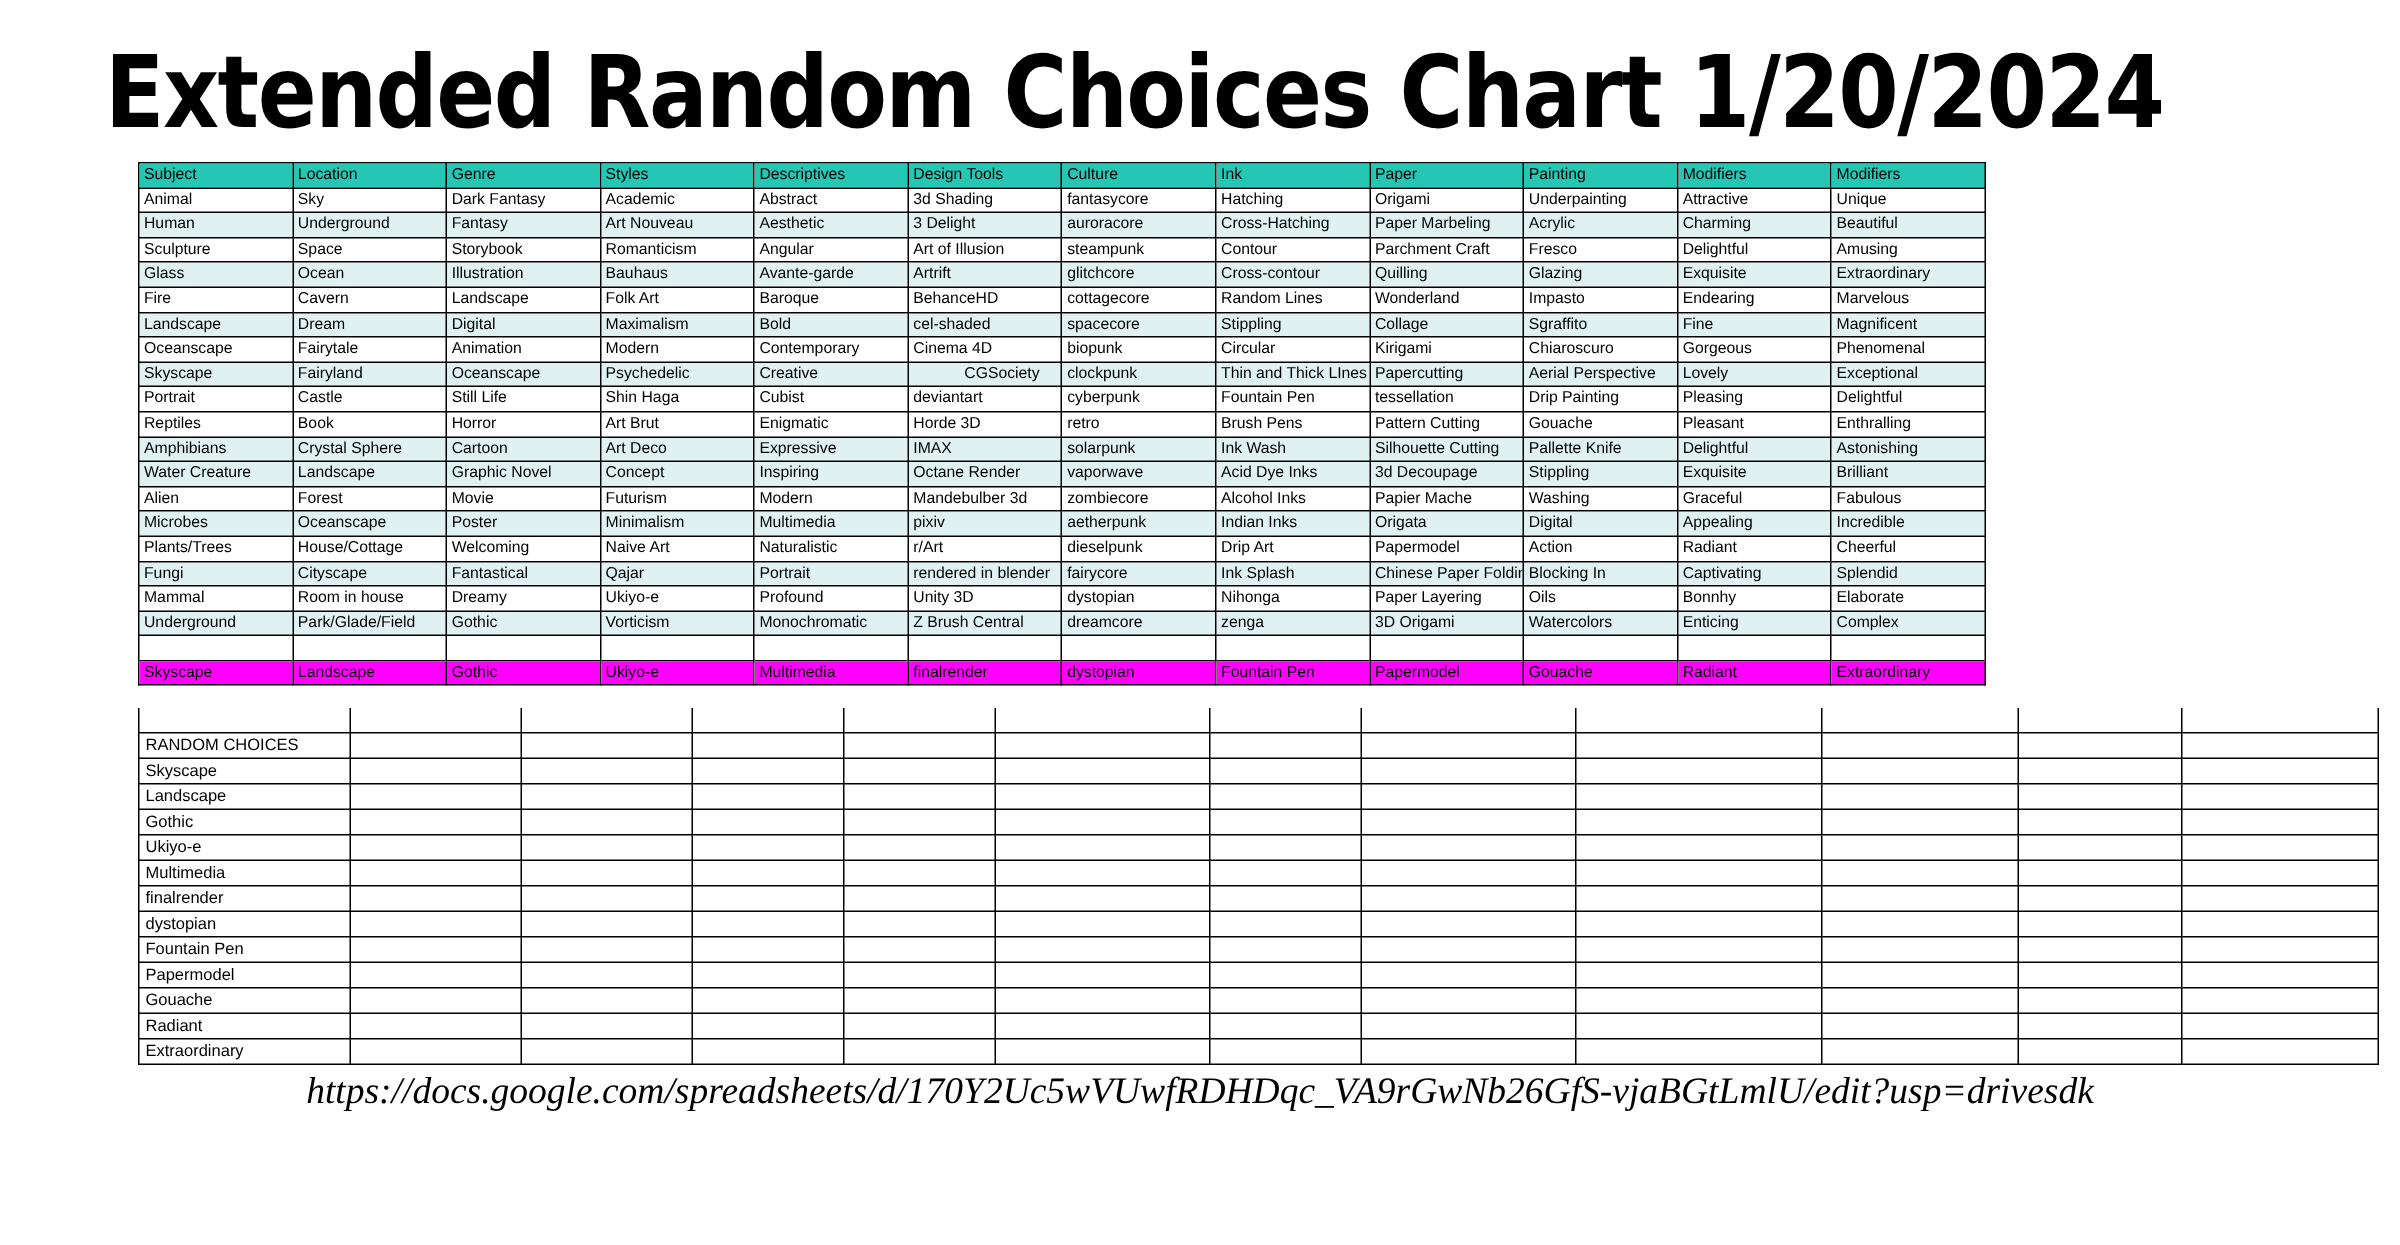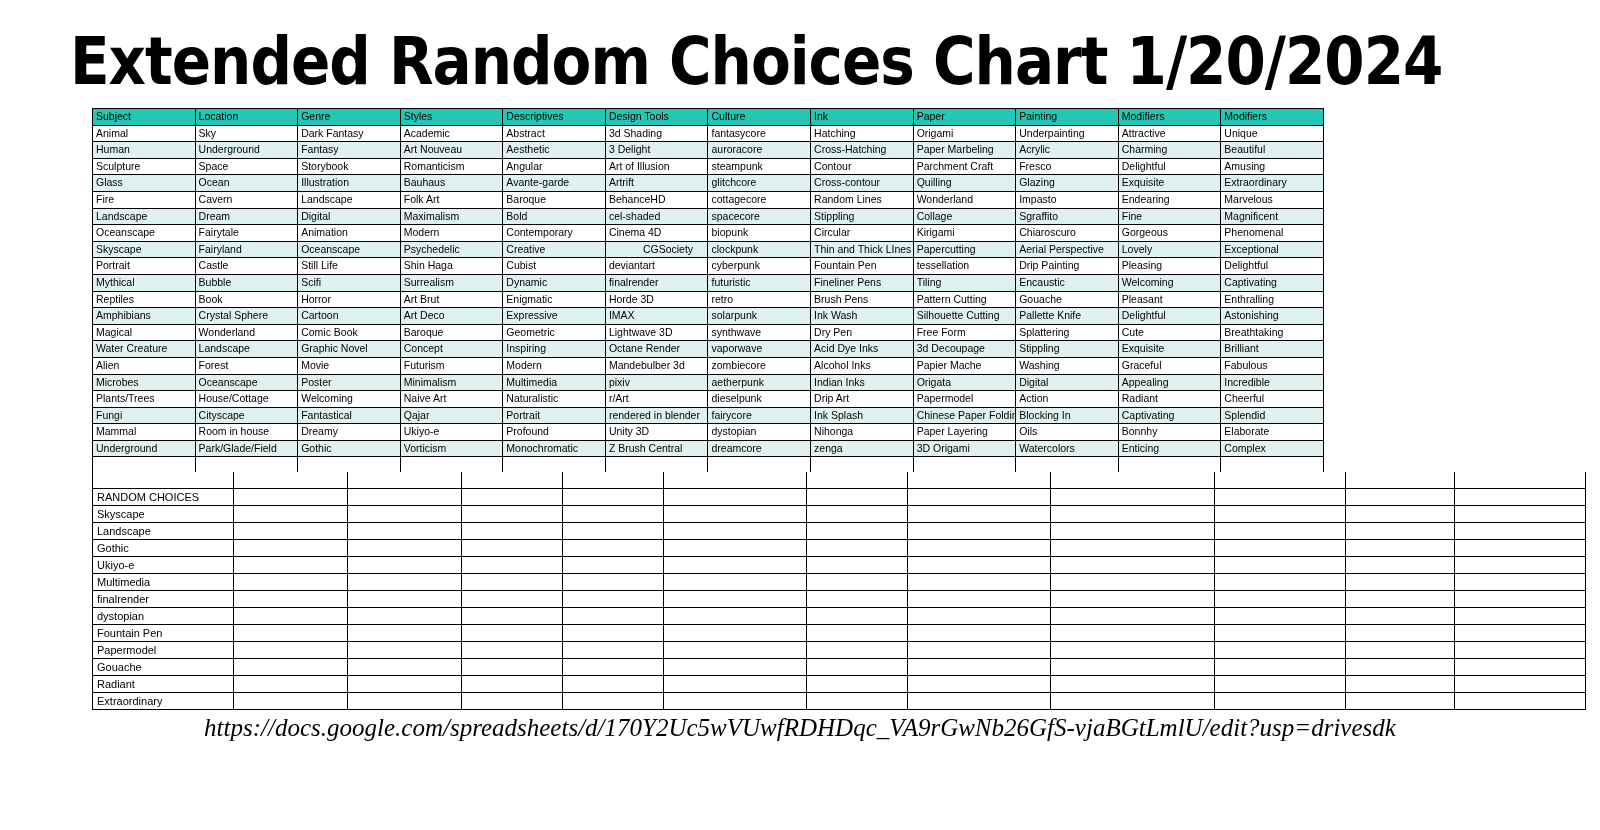--- a/index.html
+++ b/index.html
@@ -272,34 +272,20 @@
             <td style="width: 92px;">Shin Haga</td>
             <td style="width: 92px;">Cubist</td>
             <td style="width: 134px;">deviantart</td>
             <td style="width: 92px;">cyberpunk</td>
             <td style="width: 134px;">Fountain Pen</td>
             <td style="width: 155px;">tessellation</td>
             <td style="width: 122px;">Drip Painting</td>
             <td style="width: 100px;">Pleasing</td>
             <td style="width: 122px;">Delightful</td>
           </tr>
-          <tr class="odd">
-            <td style="width: 132px;">Mythical</td>
-            <td style="width: 105px;">Bubble</td>
-            <td style="width: 105px;">Scifi</td>
-            <td style="width: 92px;">Surrealism</td>
-            <td style="width: 92px;">Dynamic</td>
-            <td style="width: 134px;">finalrender</td>
-            <td style="width: 92px;">futuristic</td>
-            <td style="width: 134px;">Fineliner Pens</td>
-            <td style="width: 155px;">Tiling</td>
-            <td style="width: 122px;">Encaustic</td>
-            <td style="width: 100px;">Welcoming</td>
-            <td style="width: 122px;">Captivating</td>
-          </tr>
           <tr class="even">
             <td style="width: 132px;">Reptiles</td>
             <td style="width: 105px;">Book</td>
             <td style="width: 105px;">Horror</td>
             <td style="width: 92px;">Art Brut</td>
             <td style="width: 92px;">Enigmatic</td>
             <td style="width: 134px;">Horde 3D</td>
             <td style="width: 92px;">retro</td>
             <td style="width: 134px;">Brush Pens</td>
             <td style="width: 155px;">Pattern Cutting</td>
@@ -313,34 +299,20 @@
             <td style="width: 105px;">Cartoon</td>
             <td style="width: 92px;">Art Deco</td>
             <td style="width: 92px;">Expressive</td>
             <td style="width: 134px;">IMAX</td>
             <td style="width: 92px;">solarpunk</td>
             <td style="width: 134px;">Ink Wash</td>
             <td style="width: 155px;">Silhouette Cutting</td>
             <td style="width: 122px;">Pallette Knife</td>
             <td style="width: 100px;">Delightful</td>
             <td style="width: 122px;">Astonishing</td>
-          </tr>
-          <tr class="even">
-            <td style="width: 132px;">Magical</td>
-            <td style="width: 105px;">Wonderland</td>
-            <td style="width: 105px;">Comic Book</td>
-            <td style="width: 92px;">Baroque</td>
-            <td style="width: 92px;">Geometric</td>
-            <td style="width: 134px;">Lightwave 3D</td>
-            <td style="width: 92px;">synthwave</td>
-            <td style="width: 134px;">Dry Pen</td>
-            <td style="width: 155px;">Free Form</td>
-            <td style="width: 122px;">Splattering</td>
-            <td style="width: 100px;">Cute</td>
-            <td style="width: 122px;">Breathtaking</td>
           </tr>
           <tr class="odd">
             <td style="width: 132px;">Water Creature</td>
             <td style="width: 105px;">Landscape</td>
             <td style="width: 105px;">Graphic Novel</td>
             <td style="width: 92px;">Concept</td>
             <td style="width: 92px;">Inspiring</td>
             <td style="width: 134px;">Octane Render</td>
             <td style="width: 92px;">vaporwave</td>
             <td style="width: 134px;">Acid Dye Inks</td>

